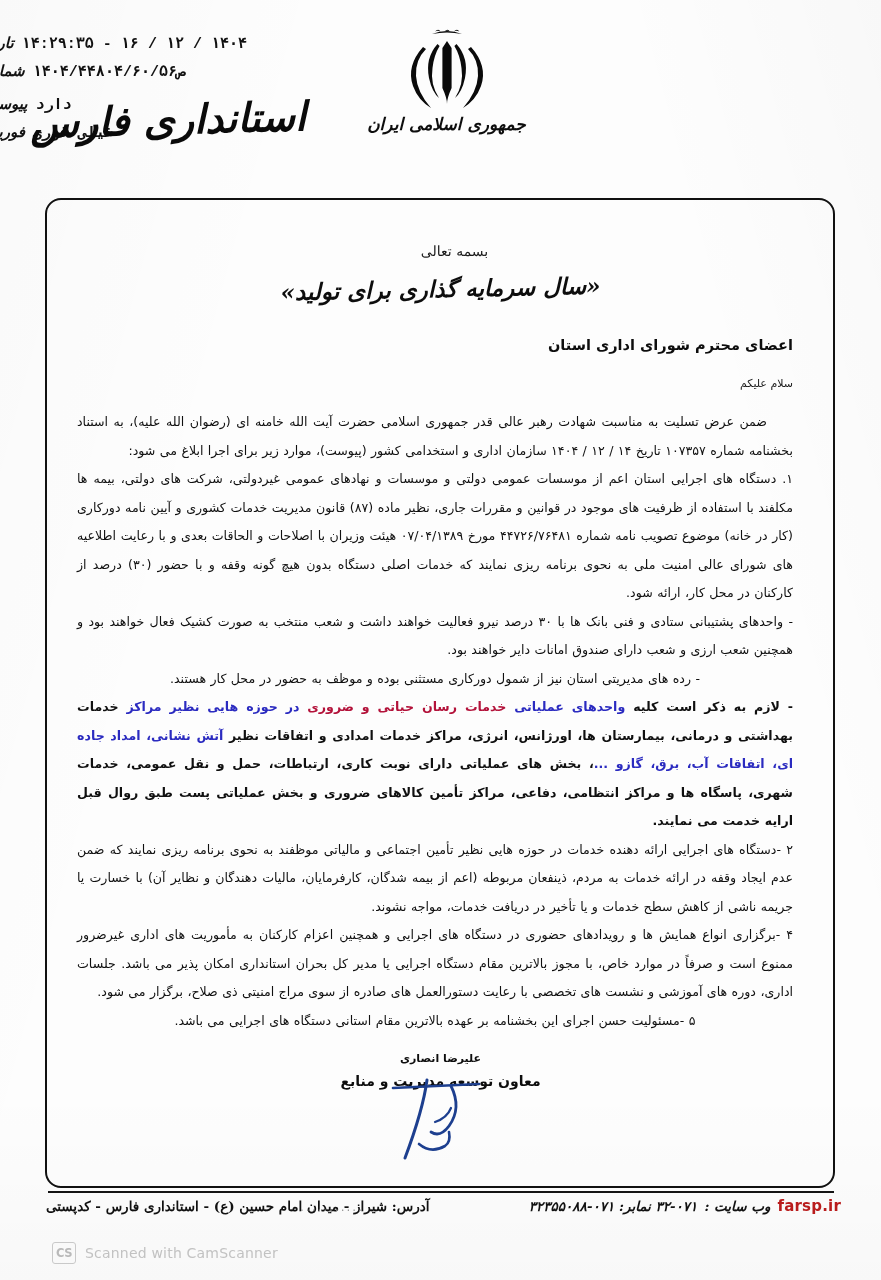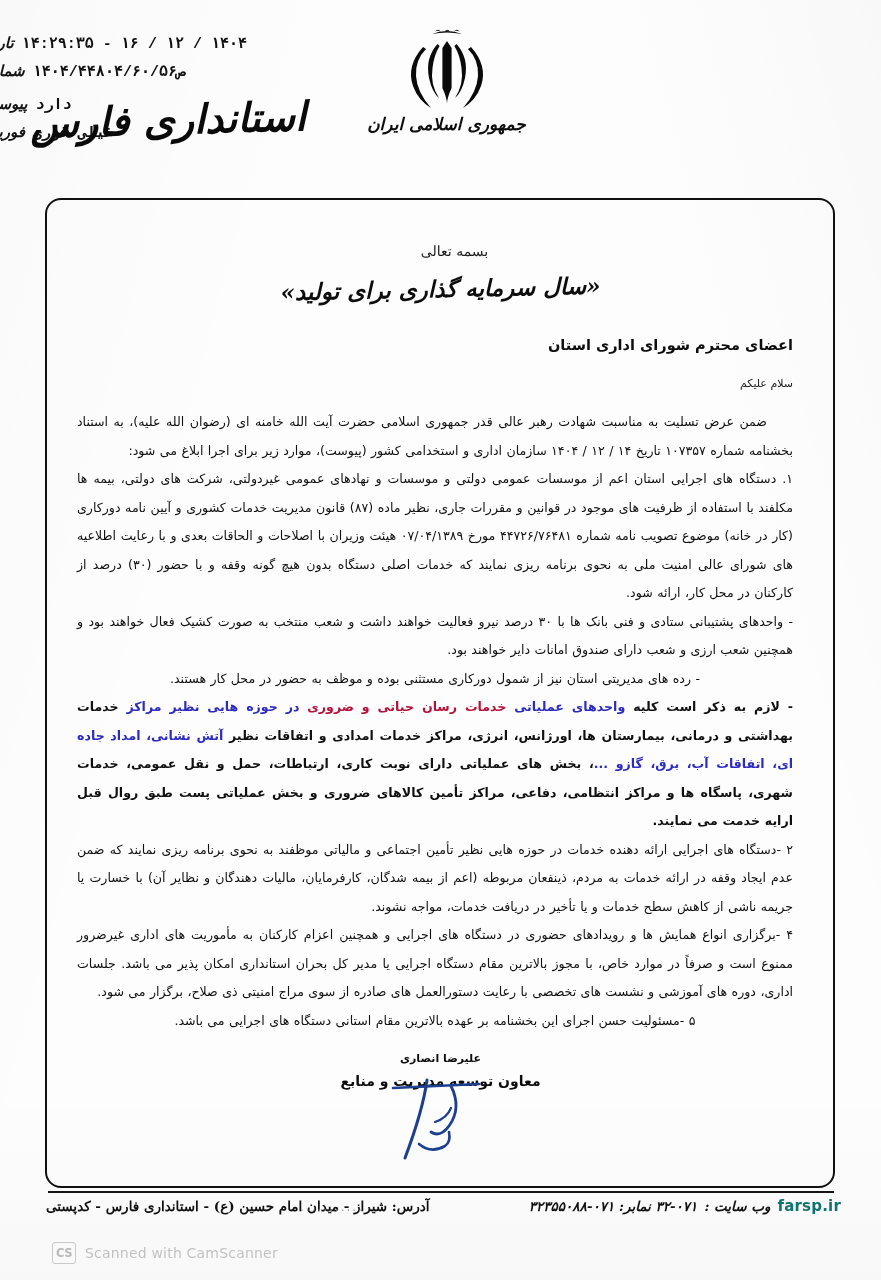--- a/index.html
+++ b/index.html
@@ -260,21 +260,21 @@
     display: flex;
     flex-direction: row-reverse;
     gap: 7px;
     align-items: center;
   }
   .footer-site {
     font-family: "DejaVu Sans", sans-serif;
     font-size: 15px;
     font-weight: 700;
     font-style: normal;
-    color: #0f766e;
+    color: #b91c1c;
     direction: ltr;
   }
   .footer-dots {
     position: absolute;
     top: 1200px;
     left: 300px;
     width: 260px;
     font-family: "DejaVu Sans", sans-serif;
     font-size: 12px;
     color: #999;

